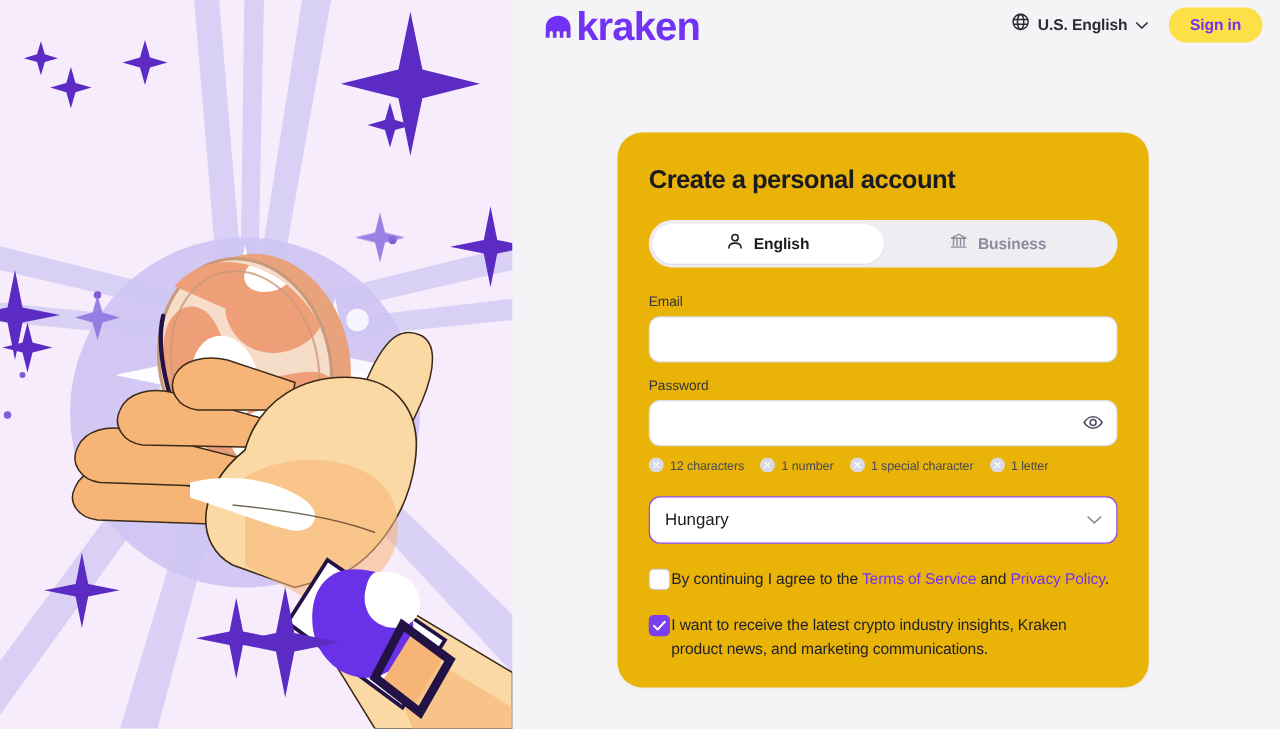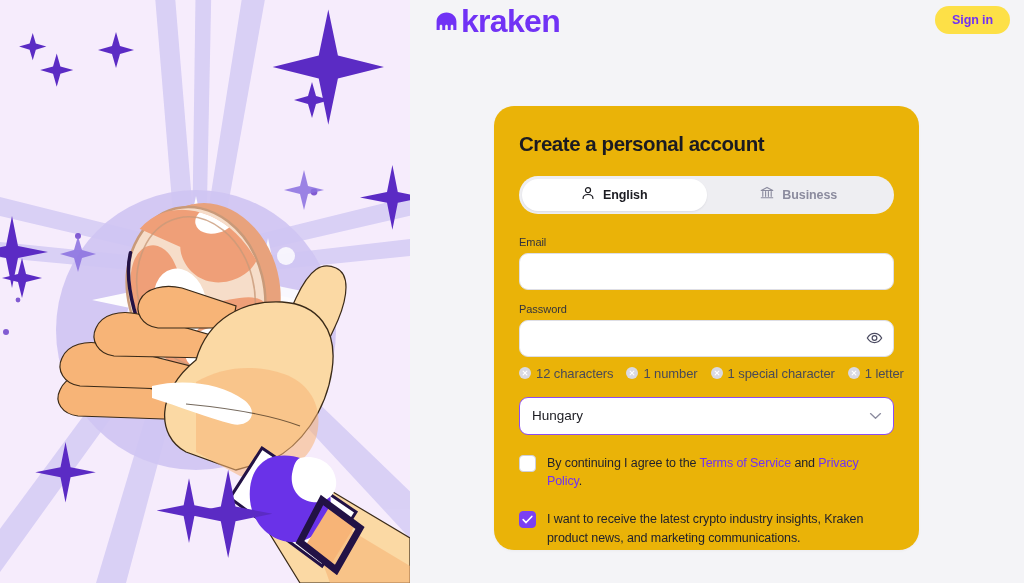--- a/index.html
+++ b/index.html
@@ -208,21 +208,21 @@
     margin: 8px 0 14px 0;
     flex-wrap: nowrap;
   }
   .req {
     display: flex;
     align-items: center;
     gap: 5px;
     white-space: nowrap;
   }
   .req-label {
-    font-size: 13px;
+    font-size: 10px;
     color: #4a4a57;
     letter-spacing: -0.1px;
   }
 
   
   .select-wrap { position: relative; }
   .select-box {
     width: 100%;
     height: 38px;
     border: 1.5px solid #8c4df5;
@@ -242,21 +242,21 @@
     top: 50%;
     transform: translateY(-50%);
     pointer-events: none;
     line-height: 0;
   }
 
   
   .check-row {
     display: flex;
     align-items: flex-start;
-    gap: 11px;
+    gap: 1px;
     margin-top: 19px;
   }
   .check-row.second { margin-top: 19px; }
 
   .cbox {
     flex: 0 0 17px;
     width: 17px;
     height: 17px;
     border-radius: 4px;
     border: 1.5px solid #cfcfda;
@@ -407,20 +407,35 @@
         <span>
           <svg class="brand-mark" width="23" height="21" viewBox="0 0 23 21" xmlns="http://www.w3.org/2000/svg">
             <path d="M11.5 1.5C5.9 1.5 1.6 5.5 1.6 10.6v8.5h3.1v-4.0c0-0.7 0.6-1.3 1.3-1.3s1.3 0.6 1.3 1.3v4.0h2.9v-4.0c0-0.7 0.6-1.3 1.3-1.3s1.3 0.6 1.3 1.3v4.0h2.9v-4.0c0-0.7 0.6-1.3 1.3-1.3s1.3 0.6 1.3 1.3v4.0h3.1v-8.5C21.4 5.5 17.1 1.5 11.5 1.5Z" fill="#7132f5"></path>
           </svg>
         </span>
         <span class="brand-word">kraken</span>
       </div>
 
       <div class="topbar-right">
 
+        <div class="lang">
+          <span>
+            <svg width="15" height="15" viewBox="0 0 16 16" fill="none" xmlns="http://www.w3.org/2000/svg">
+              <circle cx="8" cy="8" r="6.4" stroke="#2b2b33" stroke-width="1.3"></circle>
+              <ellipse cx="8" cy="8" rx="2.7" ry="6.4" stroke="#2b2b33" stroke-width="1.3"></ellipse>
+              <path d="M1.9 6h12.2M1.9 10h12.2" stroke="#2b2b33" stroke-width="1.3"></path>
+            </svg>
+          </span>
+          <span class="lang-label">U.S. English</span>
+          <span>
+            <svg class="chev-sm" width="11" height="7" viewBox="0 0 12 8" fill="none" xmlns="http://www.w3.org/2000/svg">
+              <path d="M1.2 1.6L6 6.2l4.8-4.6" stroke="#2b2b33" stroke-width="1.5" stroke-linecap="round" stroke-linejoin="round"></path>
+            </svg>
+          </span>
+        </div>
 
         <button class="signin-btn">Sign in</button>
       </div>
     </div>
 
     <div class="card">
 
       <div class="card-title">Create a personal account</div>
 
       <div class="segmented">

